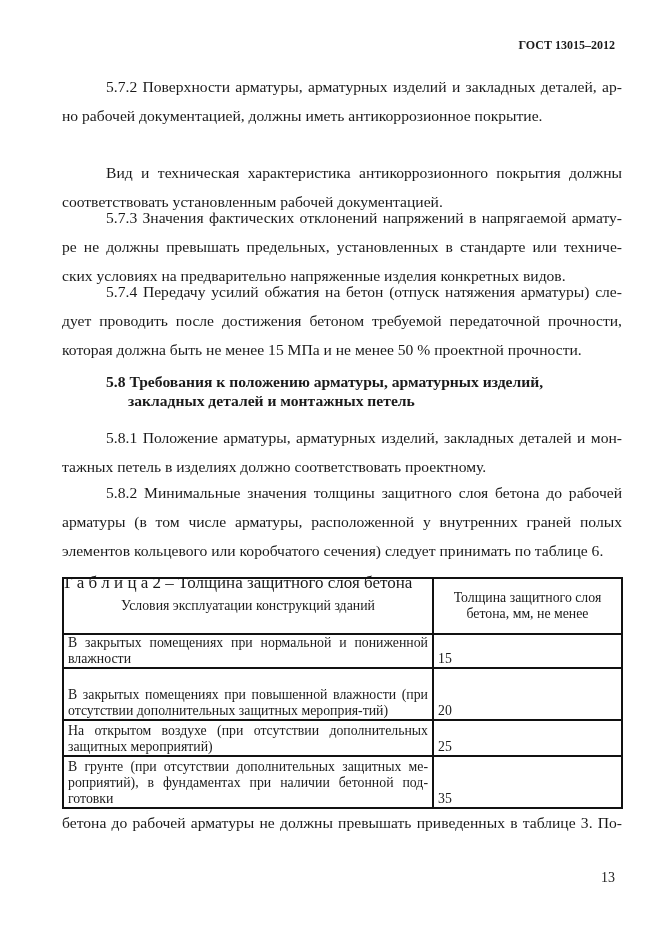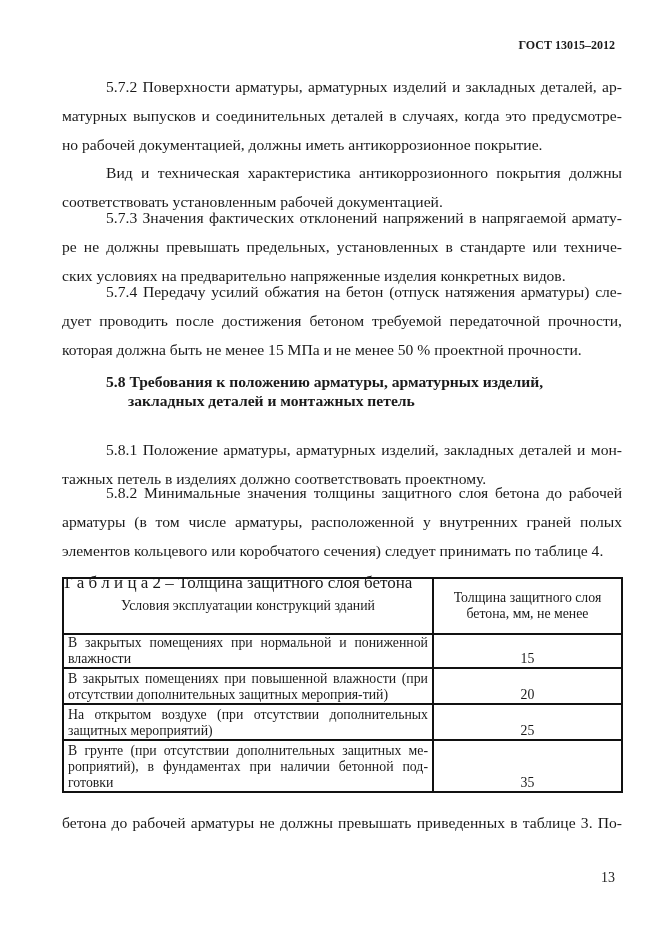--- a/index.html
+++ b/index.html
@@ -35,31 +35,30 @@
     width: 561px; border-collapse: collapse;
     font-size: 13.8px; line-height: 16px;
   }
   table.t2 td, table.t2 th {
     border: 2px solid #111; padding: 0 4px; vertical-align: bottom;
     font-weight: normal;
   }
   table.t2 th { vertical-align: middle; text-align: center; }
   table.t2 th.c1 { width: 360px; }
   table.t2 td.cond { text-align: justify; text-align-last: left; }
-  table.t2 td.val { text-align: center; }
+  table.t2 td.val { }
   .pagenum { position: absolute; right: 46px; top: 870px; font-size: 14px; }
 </style>
 </head>
 <body>
 
 <div class="header">ГОСТ 13015–2012</div>
 
 <div class="para" style="top:72px; text-indent:0;">
   <span class="line first">5.7.2 Поверхности арматуры, арматурных изделий и закладных деталей, ар-</span>
-  <span class="line">матурных выпусков и соединительных деталей в случаях, когда это предусмотре-</span>
   <span class="line last">но рабочей документацией, должны иметь антикоррозионное покрытие.</span>
 </div>
 
 <div class="para" style="top:158px; text-indent:0;">
   <span class="line first">Вид и техническая характеристика антикоррозионного покрытия должны</span>
   <span class="line last">соответствовать установленным рабочей документацией.</span>
 </div>
 
 <div class="para" style="top:203px; text-indent:0;">
   <span class="line first">5.7.3 Значения фактических отклонений напряжений в напрягаемой армату-</span>
@@ -71,44 +70,44 @@
   <span class="line first">5.7.4 Передачу усилий обжатия на бетон (отпуск натяжения арматуры) сле-</span>
   <span class="line">дует проводить после достижения бетоном требуемой передаточной прочности,</span>
   <span class="line last">которая должна быть не менее 15 МПа и не менее 50 % проектной прочности.</span>
 </div>
 
 <div class="heading">
   <span>5.8 Требования к положению арматуры, арматурных изделий,</span>
   <span class="h2">закладных деталей и монтажных петель</span>
 </div>
 
-<div class="para" style="top:423px; text-indent:0;margin-top:12px;">
+<div class="para" style="top:423px; text-indent:0;">
   <span class="line first">5.8.1 Положение арматуры, арматурных изделий, закладных деталей и мон-</span>
   <span class="line last">тажных петель в изделиях должно соответствовать проектному.</span>
 </div>
 
 <div class="para" style="top:478px; text-indent:0;">
   <span class="line first">5.8.2 Минимальные значения толщины защитного слоя бетона до рабочей</span>
   <span class="line">арматуры (в том числе арматуры, расположенной у внутренних граней полых</span>
-  <span class="line last">элементов кольцевого или коробчатого сечения) следует принимать по таблице 4.</span>
+  <span class="line last">элементов кольцевого или коробчатого сечения) следует принимать по таблице 6.</span>
 </div>
 
 <div class="caption">Т а б л и ц а 2 – Толщина защитного слоя бетона</div>
 
 <table class="t2">
   <tbody>
       <tr style="height:56px;">
     <th class="c1">Условия эксплуатации конструкций зданий</th>
     <th>Толщина защитного слоя бетона, мм, не менее</th>
   </tr>
   <tr style="height:32px;font-family:Liberation Serif, serif;">
     <td class="cond">В закрытых помещениях при нормальной и пониженной влажности</td>
     <td class="val">15</td>
   </tr>
-  <tr style="height:36px;">
+  <tr style="height:52px;">
     <td class="cond">В закрытых помещениях при повышенной влажности (при отсутствии дополнительных защитных мероприя-тий)</td>
     <td class="val">20</td>
   </tr>
   <tr style="height:36px;">
     <td class="cond">На открытом воздухе (при отсутствии дополнительных защитных мероприятий)</td>
     <td class="val">25</td>
   </tr>
   <tr style="height:52px;">
     <td class="cond">В грунте (при отсутствии дополнительных защитных ме-роприятий), в фундаментах при наличии бетонной под-готовки</td>
     <td class="val">35</td>

